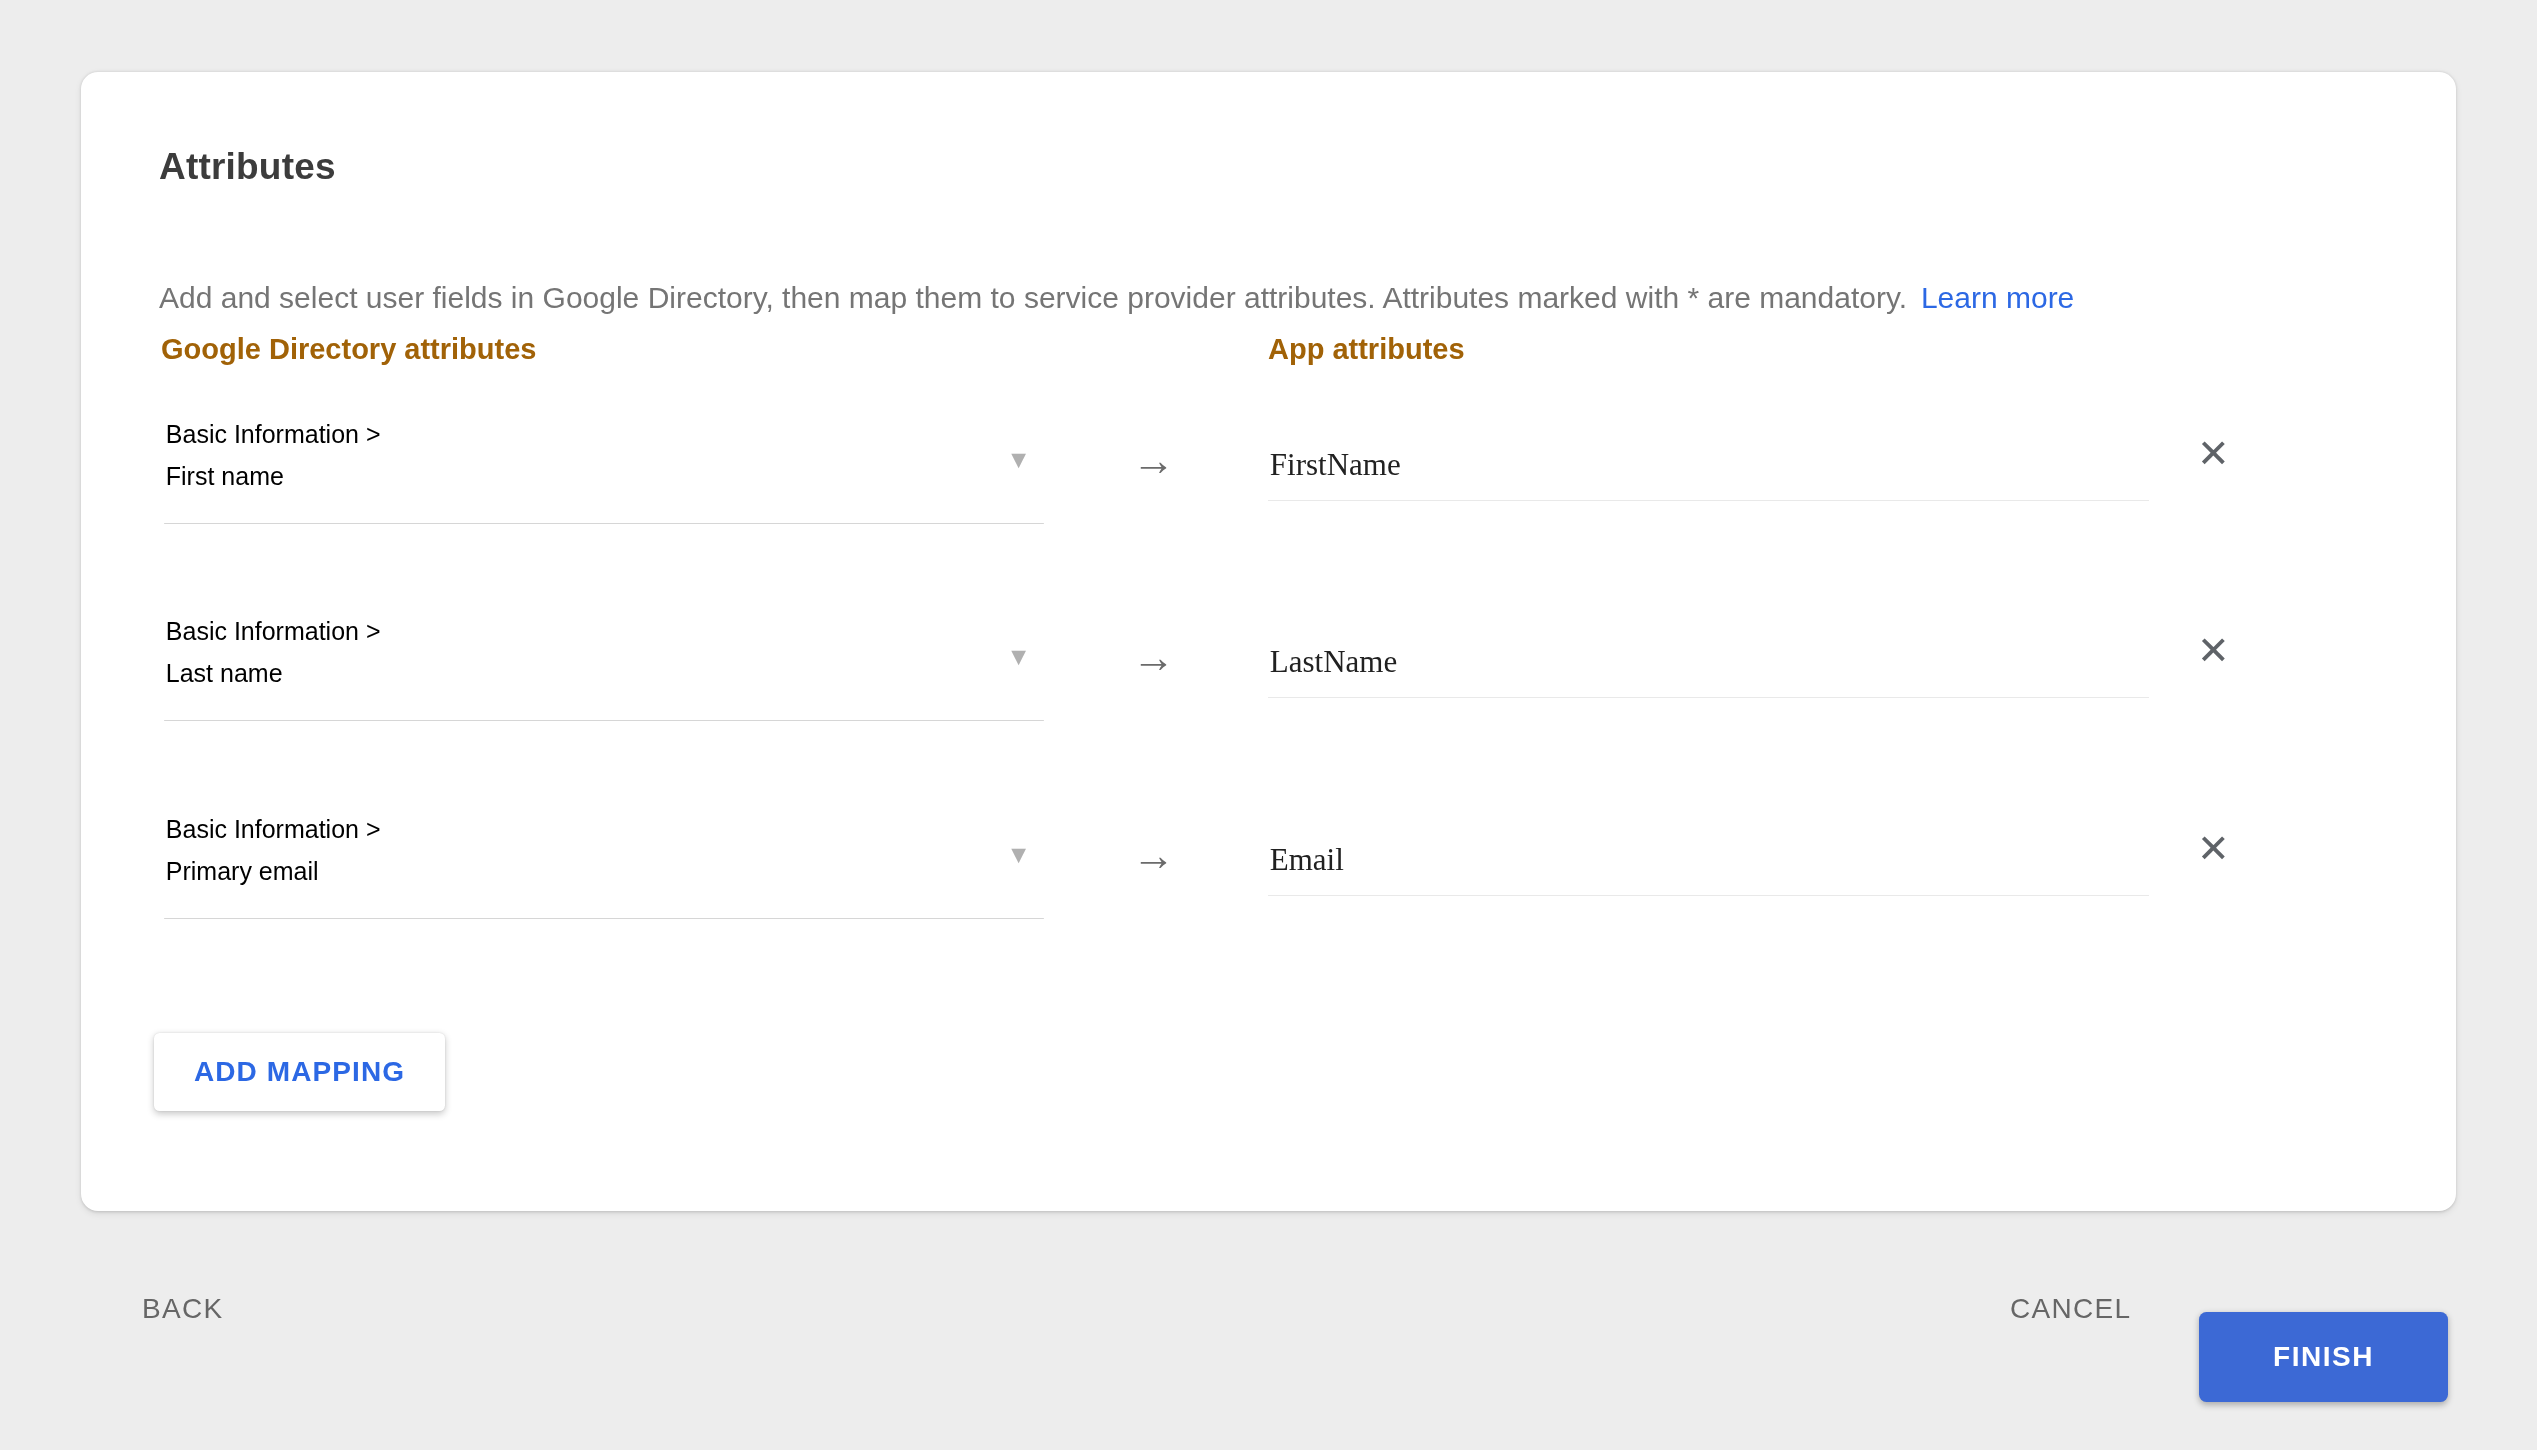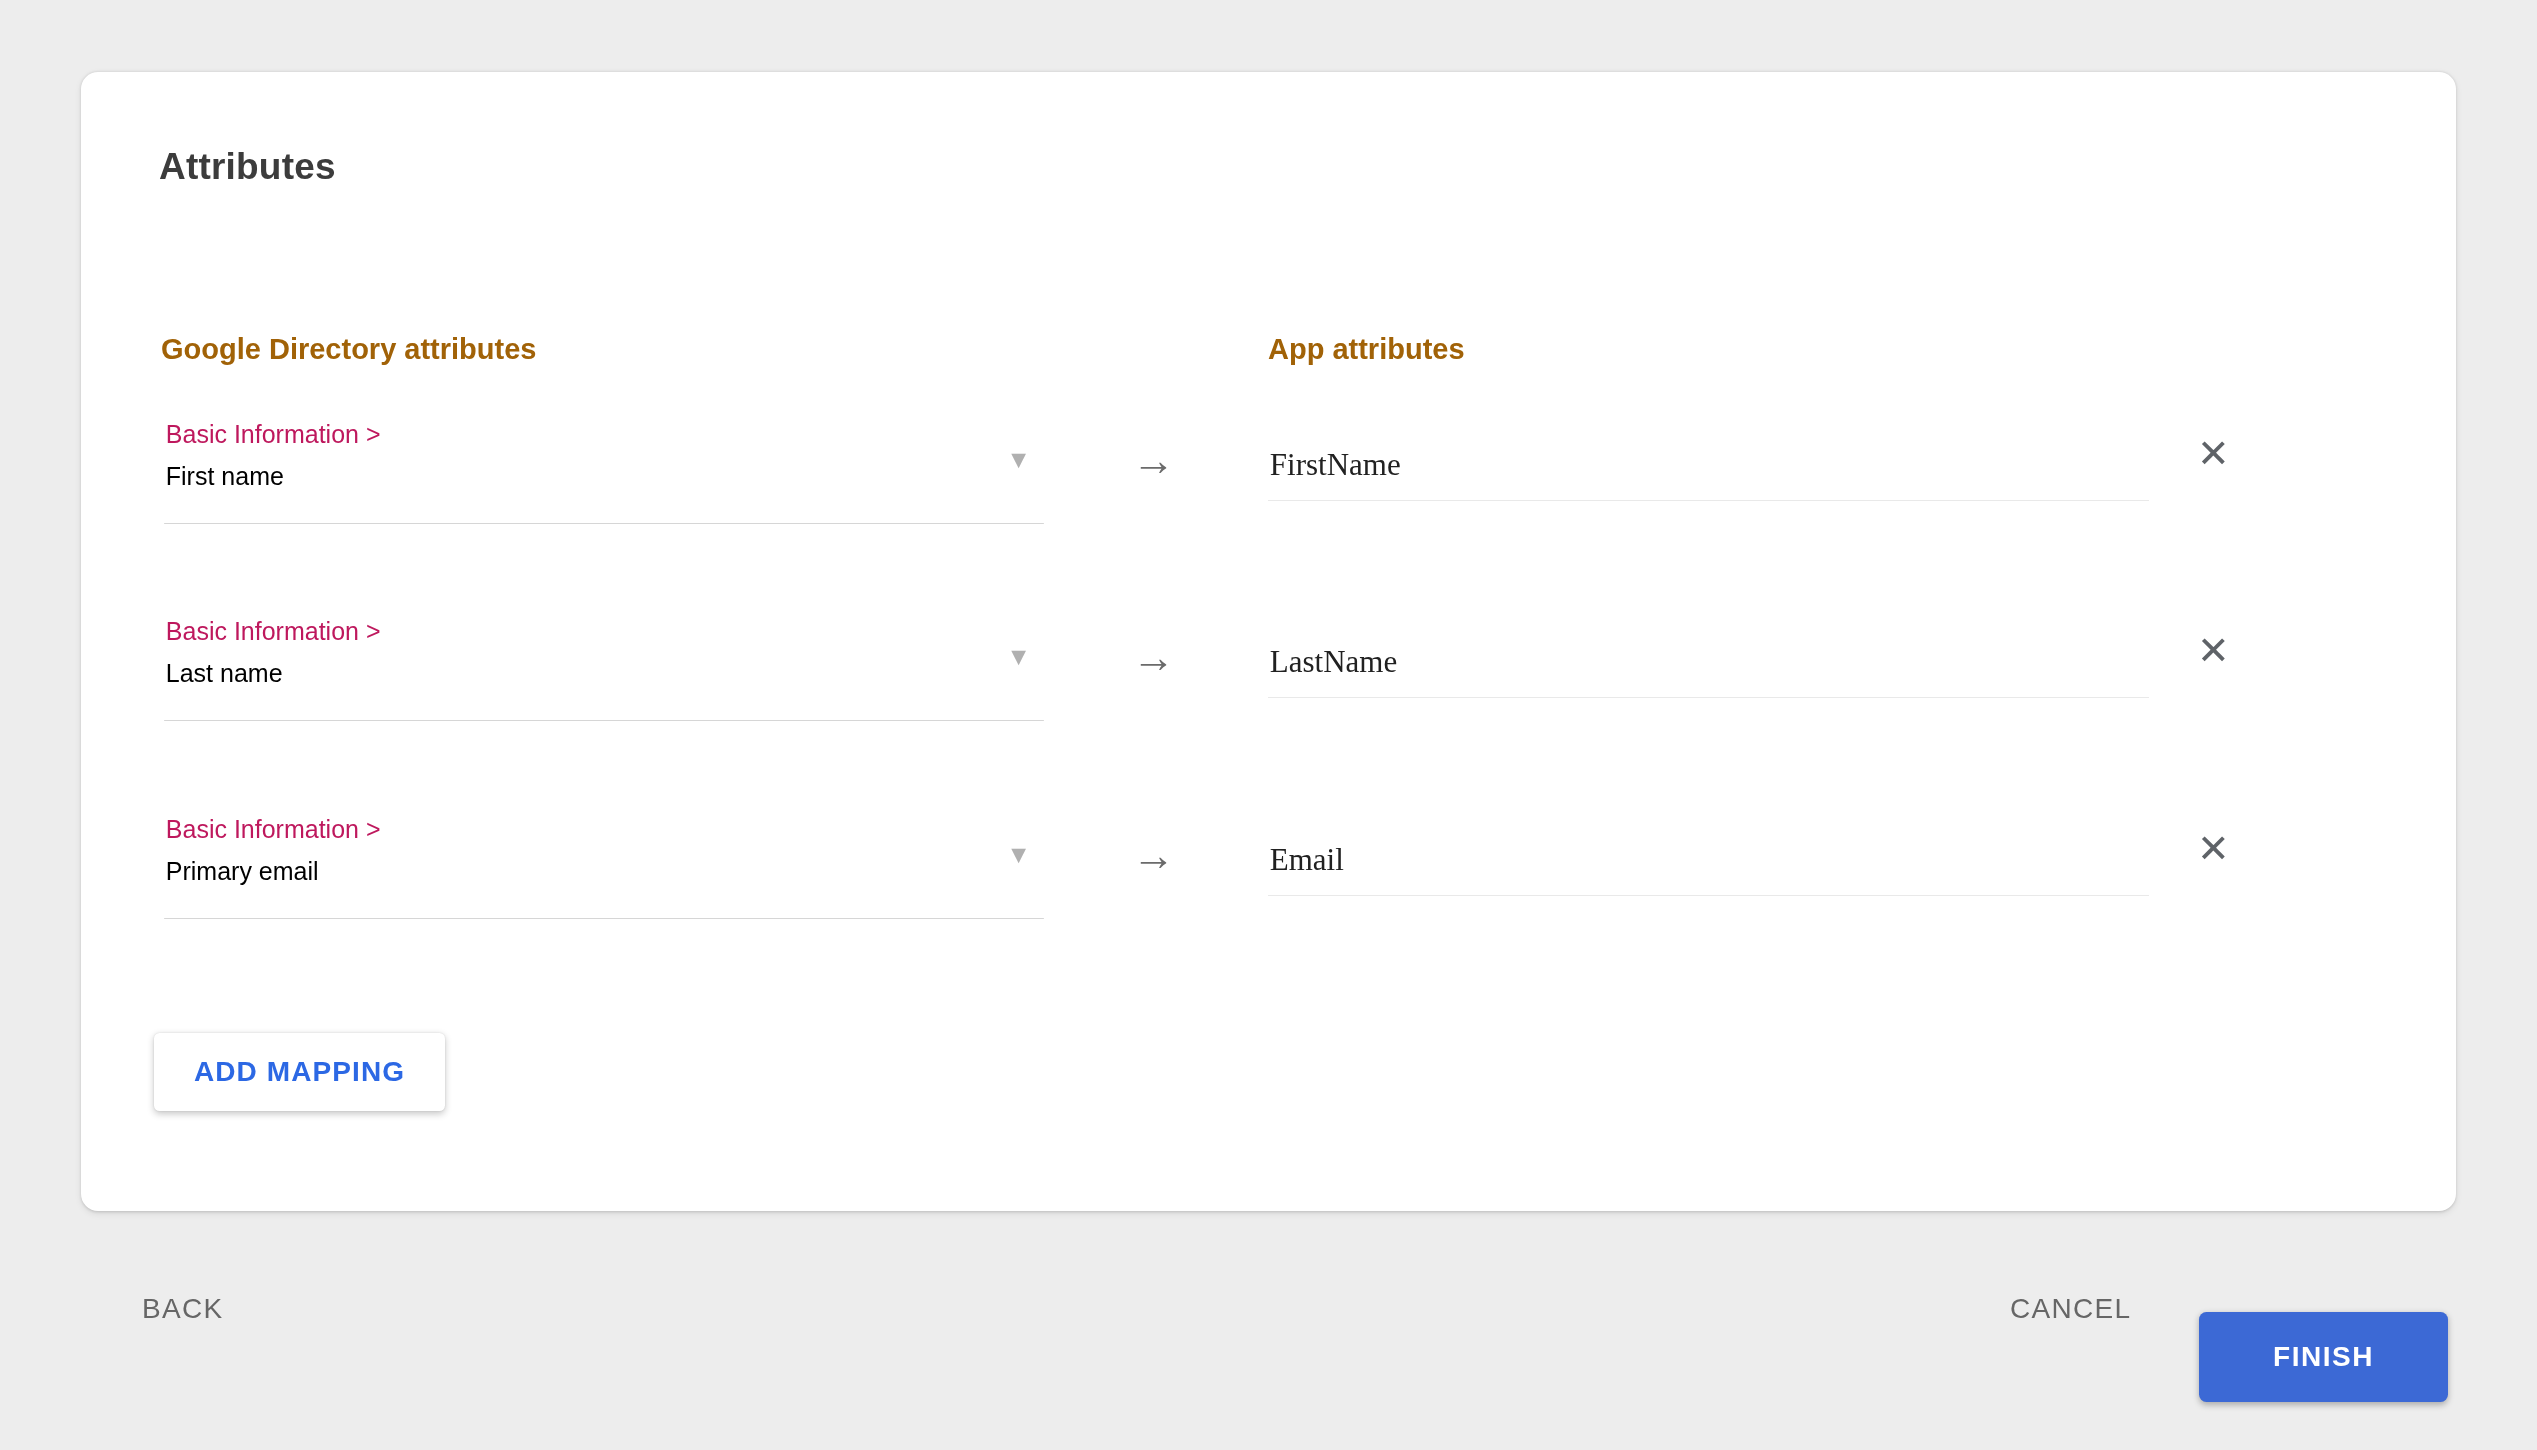--- a/index.html
+++ b/index.html
@@ -70,21 +70,21 @@
     top: 0;
     width: 880px;
     height: 113px;
     cursor: pointer;
   }
   .gd-cat {
     position: absolute;
     left: 1.8px;
     top: 5.5px;
     font-size: 25px;
-    color: #be185d;
+    color: #000000;
   }
   .gd-val {
     position: absolute;
     left: 1.8px;
     top: 48px;
     font-size: 25px;
     color: #000000;
   }
   .gd-underline {
     position: absolute;
@@ -182,20 +182,24 @@
   }
 </style>
 </head>
 <body>
 
 <div class="page">
   <div class="card">
 
     <div class="card-title">Attributes</div>
 
+    <div class="card-desc">
+      <span>Add and select user fields in Google Directory, then map them to service provider attributes. Attributes marked with * are mandatory.</span>
+      <a class="learn-more">Learn more</a>
+    </div>
 
     <div class="col-header left">Google Directory attributes</div>
     <div class="col-header right">App attributes</div>
 
     <div class="map-row" style="top:342px">
       <div class="gd-select">
         <div class="gd-cat">Basic Information &gt;</div>
         <div class="gd-val">First name</div>
         <span class="caret">▼</span>
         <div class="gd-underline"></div>

